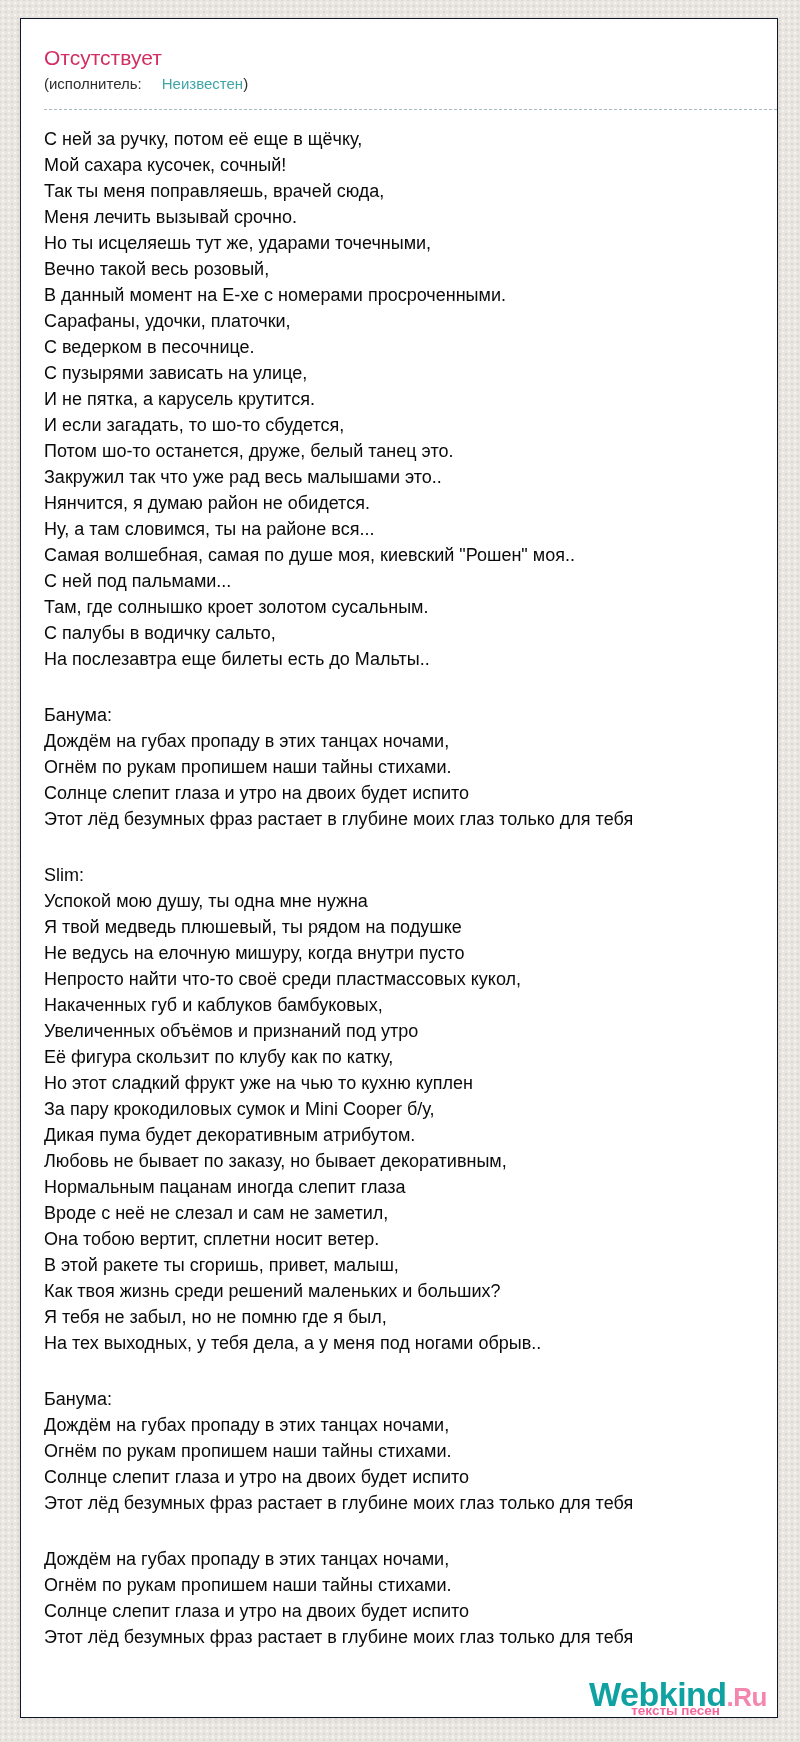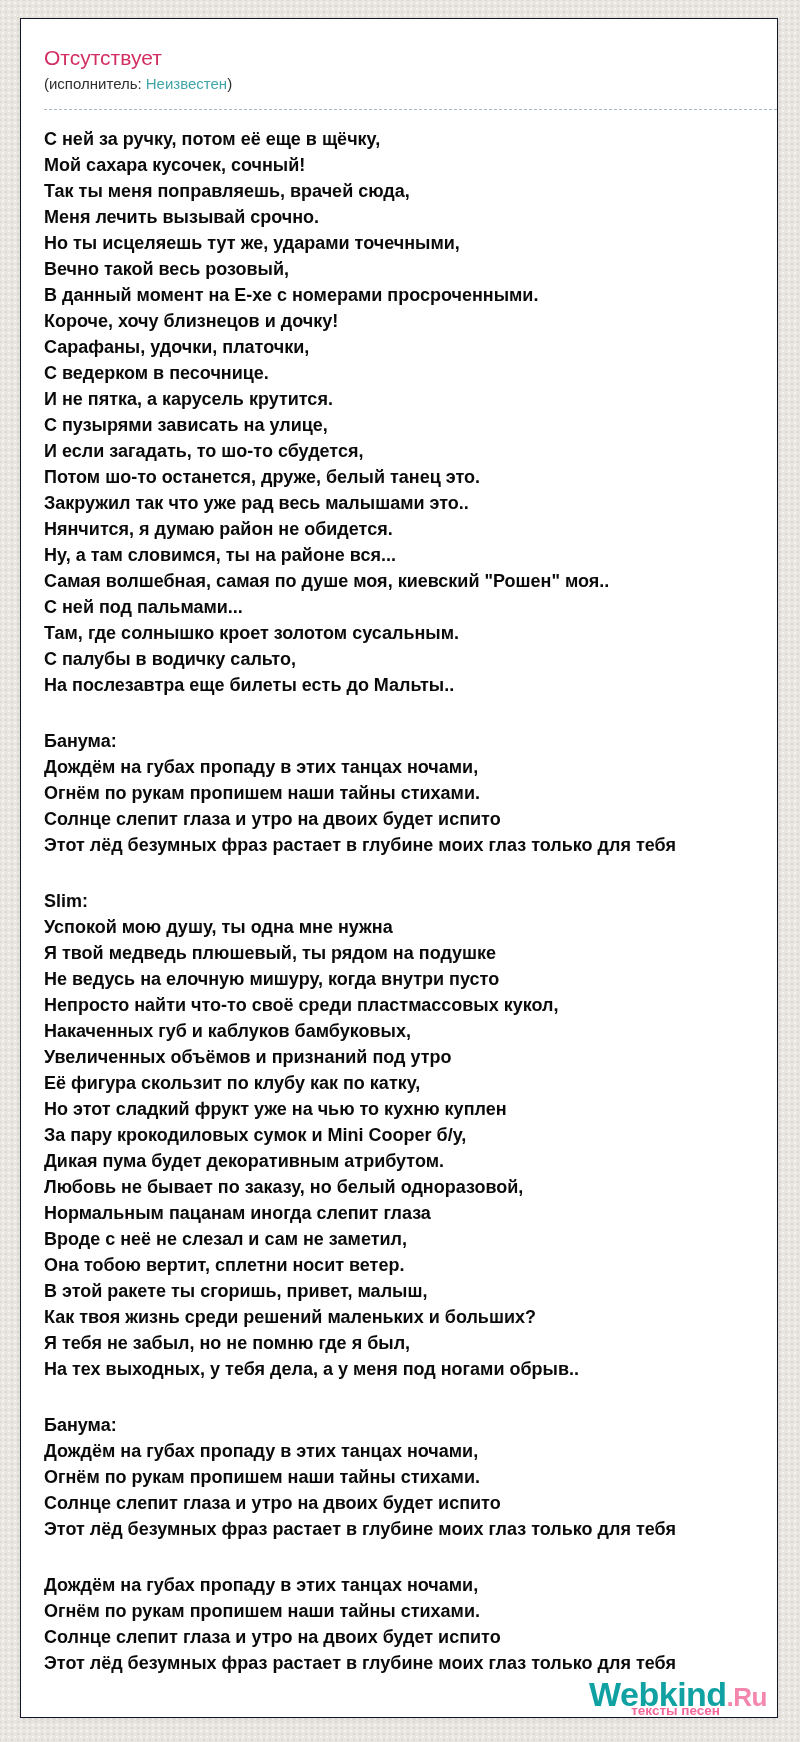--- a/index.html
+++ b/index.html
@@ -48,33 +48,33 @@
   .artist-line {
     margin-top: 4px;
     font-size: 15px;
     line-height: 18px;
     color: #2e2e2e;
   }
 
   .artist-link {
     color: var(--artist-link, #3fa5a7);
     text-decoration: none;
-    margin-left: 4px;
+    margin-left: 20px;
     cursor: pointer;
   }
 
   .lyrics {
     margin-top: 16px;
     font-size: 18px;
     line-height: 26px;
     color: #0a0a0a;
     padding-right: 8px;
   }
 
-  .lyrics-block { margin-bottom: 30px; font-weight: bold; }
+  .lyrics-block { margin-bottom: 30px; }
   .lyrics-block:last-child { margin-bottom: 0; }
 
   .lyrics-line { min-height: 26px; white-space: nowrap; }
 
   .logo {
     position: absolute;
     right: 10px;
     bottom: 0px;
     text-align: right;
     cursor: pointer;
@@ -117,25 +117,24 @@
 
   <div class="lyrics">
       <div class="lyrics-block">
         <div class="lyrics-line">С ней за ручку, потом её еще в щёчку,</div>
         <div class="lyrics-line">Мой сахара кусочек, сочный!</div>
         <div class="lyrics-line">Так ты меня поправляешь, врачей сюда,</div>
         <div class="lyrics-line">Меня лечить вызывай срочно.</div>
         <div class="lyrics-line">Но ты исцеляешь тут же, ударами точечными,</div>
         <div class="lyrics-line">Вечно такой весь розовый,</div>
         <div class="lyrics-line">В данный момент на Е-хе с номерами просроченными.</div>
-        <div class="lyrics-line">Короче, хочу близнецов и дочку!</div>
         <div class="lyrics-line">Сарафаны, удочки, платочки,</div>
         <div class="lyrics-line">С ведерком в песочнице.</div>
+        <div class="lyrics-line">С пузырями зависать на улице,</div>
         <div class="lyrics-line">И не пятка, а карусель крутится.</div>
-        <div class="lyrics-line">С пузырями зависать на улице,</div>
         <div class="lyrics-line">И если загадать, то шо-то сбудется,</div>
         <div class="lyrics-line">Потом шо-то останется, друже, белый танец это.</div>
         <div class="lyrics-line">Закружил так что уже рад весь малышами это..</div>
         <div class="lyrics-line">Нянчится, я думаю район не обидется.</div>
         <div class="lyrics-line">Ну, а там словимся, ты на районе вся...</div>
         <div class="lyrics-line">Самая волшебная, самая по душе моя, киевский "Рошен" моя..</div>
         <div class="lyrics-line">С ней под пальмами...</div>
         <div class="lyrics-line">Там, где солнышко кроет золотом сусальным.</div>
         <div class="lyrics-line">С палубы в водичку сальто,</div>
         <div class="lyrics-line">На послезавтра еще билеты есть до Мальты..</div>
@@ -152,21 +151,21 @@
         <div class="lyrics-line">Успокой мою душу, ты одна мне нужна</div>
         <div class="lyrics-line">Я твой медведь плюшевый, ты рядом на подушке</div>
         <div class="lyrics-line">Не ведусь на елочную мишуру, когда внутри пусто</div>
         <div class="lyrics-line">Непросто найти что-то своё среди пластмассовых кукол,</div>
         <div class="lyrics-line">Накаченных губ и каблуков бамбуковых,</div>
         <div class="lyrics-line">Увеличенных объёмов и признаний под утро</div>
         <div class="lyrics-line">Её фигура скользит по клубу как по катку,</div>
         <div class="lyrics-line">Но этот сладкий фрукт уже на чью то кухню куплен</div>
         <div class="lyrics-line">За пару крокодиловых сумок и Mini Cooper б/у,</div>
         <div class="lyrics-line">Дикая пума будет декоративным атрибутом.</div>
-        <div class="lyrics-line">Любовь не бывает по заказу, но белый одноразовой,</div>
+        <div class="lyrics-line">Любовь не бывает по заказу, но бывает декоративным,</div>
         <div class="lyrics-line">Нормальным пацанам иногда слепит глаза</div>
         <div class="lyrics-line">Вроде с неё не слезал и сам не заметил,</div>
         <div class="lyrics-line">Она тобою вертит, сплетни носит ветер.</div>
         <div class="lyrics-line">В этой ракете ты сгоришь, привет, малыш,</div>
         <div class="lyrics-line">Как твоя жизнь среди решений маленьких и больших?</div>
         <div class="lyrics-line">Я тебя не забыл, но не помню где я был,</div>
         <div class="lyrics-line">На тех выходных, у тебя дела, а у меня под ногами обрыв..</div>
       </div>
       <div class="lyrics-block">
         <div class="lyrics-line">Банума:</div>

